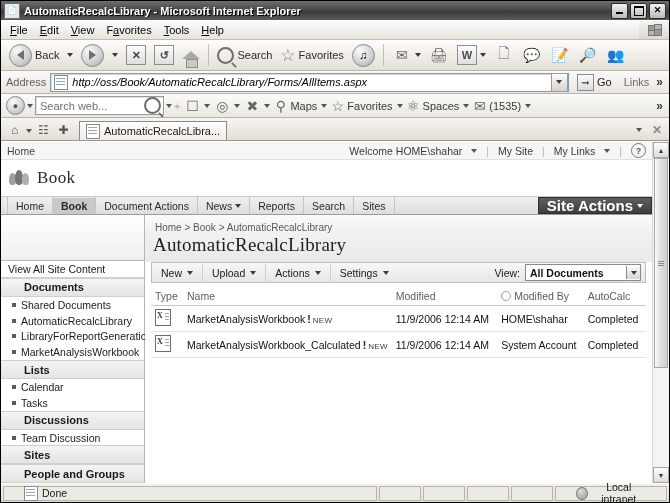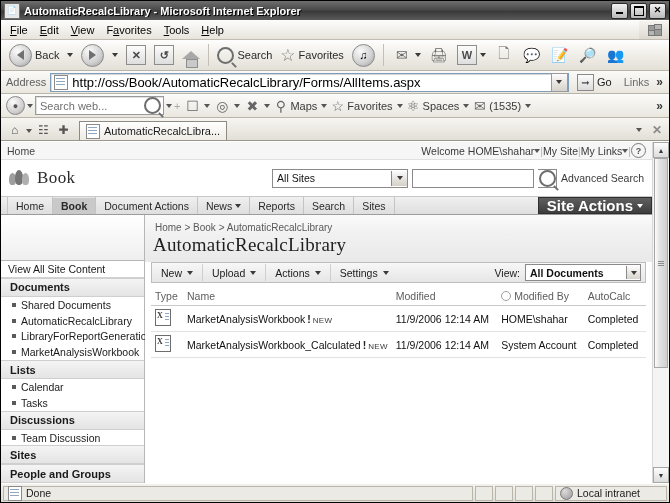--- a/index.html
+++ b/index.html
@@ -106,21 +106,21 @@
     border-bottom:1px solid #b8b4aa;
     padding:0 3px 0 5px;gap:4px;
   }
   .addrlabel{color:#5e5e5e;font-size:11px;}
   .addrinput{
     flex:1 1 auto;height:17px;
     background:#fff;border:1px solid #7f9db9;
     display:flex;align-items:center;gap:4px;padding-left:3px;
     box-shadow:inset 1px 1px 0 #d8d8d8;
   }
-  .addrinput .txt{font-size:13px;color:#000;white-space:nowrap;overflow:hidden;}
+  .addrinput .txt{font-size:11px;color:#000;white-space:nowrap;overflow:hidden;font-style:italic;}
   .pgicon{width:12px;height:13px;background:#fff;border:1px solid #8a8a8a;position:relative;flex:0 0 12px;}
   .pgicon:before{content:"";position:absolute;left:1px;top:2px;right:2px;height:1px;background:#8fa8c0;box-shadow:0 3px 0 #8fa8c0,0 6px 0 #8fa8c0;}
   .ddbtn{width:15px;height:17px;margin-left:auto;background:linear-gradient(180deg,#fcfcfc,#d6d2ca);
     border:1px solid #9a9a9a;display:flex;align-items:center;justify-content:center;}
   .gobtn{display:flex;align-items:center;gap:3px;padding:0 4px;height:18px;}
   .goarrow{width:15px;height:15px;border:1px solid #8a8a8a;background:linear-gradient(180deg,#fbfbfb,#dcdcdc);
     display:flex;align-items:center;justify-content:center;color:#4a4a4a;font-size:10px;}
   .links{color:#6b6b6b;font-size:11px;padding-left:4px;}
   .chev{color:#3a3a3a;font-size:12px;font-weight:bold;padding:0 3px;}
 
@@ -175,21 +175,21 @@
   .pagearea{flex:1 1 auto;display:flex;flex-direction:column;overflow:hidden;background:#fff;}
 
   
   .spwelcome{
     height:17px;flex:0 0 17px;background:#f6f6f6;
     border-bottom:1px solid #e0e0e0;
     display:flex;align-items:center;padding:0 6px;
     font-size:10.5px;color:#3a3a3a;
   }
   .spwelcome .left{color:#444;}
-  .spwelcome .right{margin-left:auto;display:flex;align-items:center;gap:0;}
+  .spwelcome .right{margin-left:auto;display:flex;align-items:center;gap:9px;}
   .spwelcome .vbar{color:#b5b5b5;}
   .helpic{width:13px;height:13px;border-radius:50%;border:1px solid #7a7a7a;
     display:flex;align-items:center;justify-content:center;font-size:9px;color:#555;font-weight:bold;}
 
   
   .sptitlerow{
     height:36px;flex:0 0 36px;background:#fff;
     display:flex;align-items:center;padding:0 8px 0 8px;gap:8px;
   }
   .sitelogo{width:20px;height:18px;position:relative;flex:0 0 20px;}
@@ -242,21 +242,21 @@
     background:#fff;display:flex;flex-direction:column;
     border-right:1px solid #b6b6b6;
   }
   .ln-top{height:45px;flex:0 0 45px;background:linear-gradient(180deg,#ffffff,#efefef);}
   .ln-viewall{
     height:18px;display:flex;align-items:center;padding-left:7px;
     font-size:10.5px;color:#1a1a1a;
     background:#fff;border-bottom:1px solid #d2d2d2;border-top:1px solid #b6b6b6;
   }
   .ln-head{
-    height:19px;display:flex;align-items:center;padding-left:9px;
+    height:19px;display:flex;align-items:center;padding-left:23px;
     font-size:11px;font-weight:bold;color:#1a1a1a;
     background:linear-gradient(180deg,#f4f4f4,#e4e4e4);
     border-top:1px solid #cfcfcf;border-bottom:1px solid #cfcfcf;
   }
   .ln-item{
     height:18px;display:flex;align-items:center;gap:5px;
     padding-left:11px;font-size:10.5px;color:#1a1a1a;background:#fff;
   }
   .bullet{width:4px;height:4px;background:#5a5a5a;flex:0 0 4px;}
 
@@ -333,21 +333,21 @@
 
   
   .statusbar{
     height:18px;flex:0 0 18px;
     background:linear-gradient(180deg,#f3f1ec,#e2dfd7);
     border-top:1px solid #fff;
     display:flex;align-items:center;padding:0 2px;gap:2px;font-size:10.5px;color:#1a1a1a;
   }
   .st-cell{
     height:15px;border:1px solid #b9b5ab;background:#eceae4;
-    display:flex;align-items:center;gap:4px;padding:0 4px;box-sizing:border-box;text-align:center;
+    display:flex;align-items:center;gap:4px;padding:0 20px;box-sizing:border-box;text-align:center;
   }
   .st-main{flex:1 1 auto;}
   .st-sm{width:18px;}
   .st-zone{width:112px;justify-content:flex-start;}
   .globe{width:11px;height:11px;border-radius:50%;
     background:radial-gradient(circle at 35% 30%,#dcdcdc,#9a9a9a);border:1px solid #7a7a7a;}
 </style>
 </head>
 <body>
 
@@ -540,35 +540,20 @@
         </span>
       </div>
 
       <div class="sptitlerow">
         <span class="sitelogo">
             <i></i>
             <i></i>
             <i></i>
           </span>
         <span class="sitename">Book</span>
-        <div class="spsearch">
-          <div class="scope">
-            <span>All Sites</span>
-            <span class="dd">
-                <span class="caret"></span>
-              </span>
-          </div>
-          <div class="sinput">
-            <span style="padding-left:3px"></span>
-          </div>
-          <div class="sgo">
-              <span class="magn"></span>
-            </div>
-          <span class="advs">Advanced Search</span>
-        </div>
       </div>
 
       <div class="spnav">
         <div class="tab">
             <span>Home</span>
           </div>
         <div class="tab sel">
             <span>Book</span>
           </div>
         <div class="tab">

